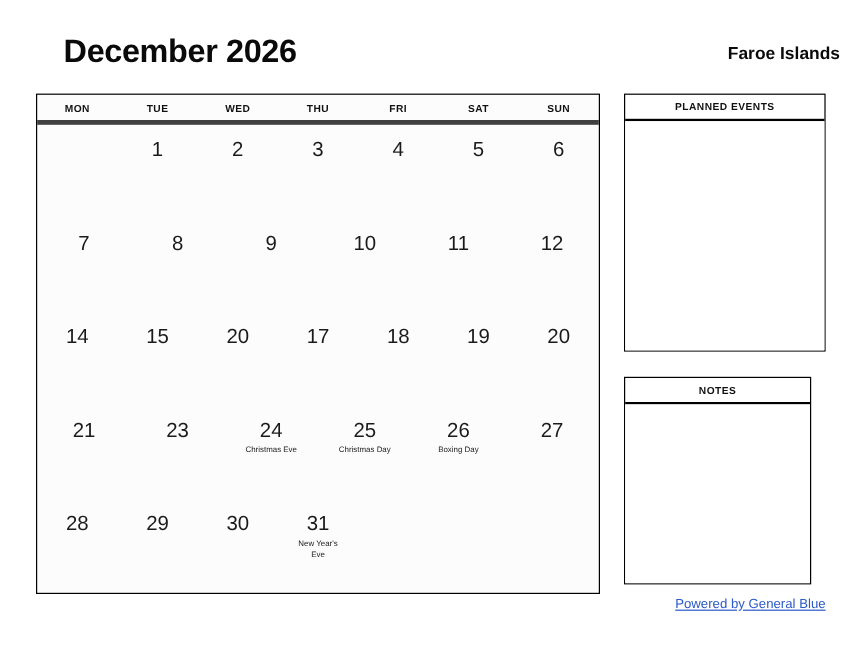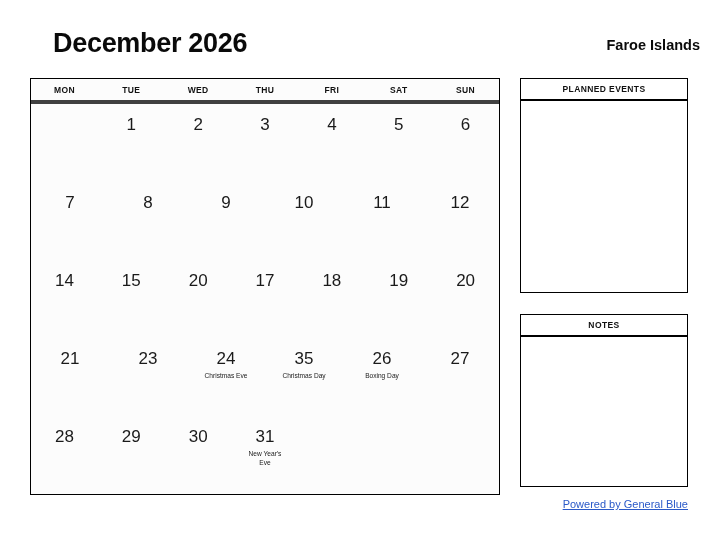--- a/index.html
+++ b/index.html
@@ -103,21 +103,21 @@
   }
   .panel-events {
     left: 520px;
     top: 78px;
     width: 168px;
     height: 215px;
   }
   .panel-notes {
     left: 520px;
     top: 314px;
-    width: 168px;
+    width: 156px;
     height: 173px;
   }
   .panel-title {
     height: 20px;
     line-height: 20px;
     text-align: center;
     font-size: 8.5px;
     font-weight: bold;
     letter-spacing: 0.4px;
     color: #111111;
@@ -230,21 +230,21 @@
           <div class="day-number">21</div>
         </div>
         <div class="day-cell">
           <div class="day-number">23</div>
         </div>
         <div class="day-cell">
           <div class="day-number">24</div>
           <div class="day-event">Christmas Eve</div>
         </div>
         <div class="day-cell">
-          <div class="day-number">35</div>
+          <div class="day-number">25</div>
           <div class="day-event">Christmas Day</div>
         </div>
         <div class="day-cell">
           <div class="day-number">26</div>
           <div class="day-event">Boxing Day</div>
         </div>
         <div class="day-cell">
           <div class="day-number">27</div>
         </div>
       </div>

